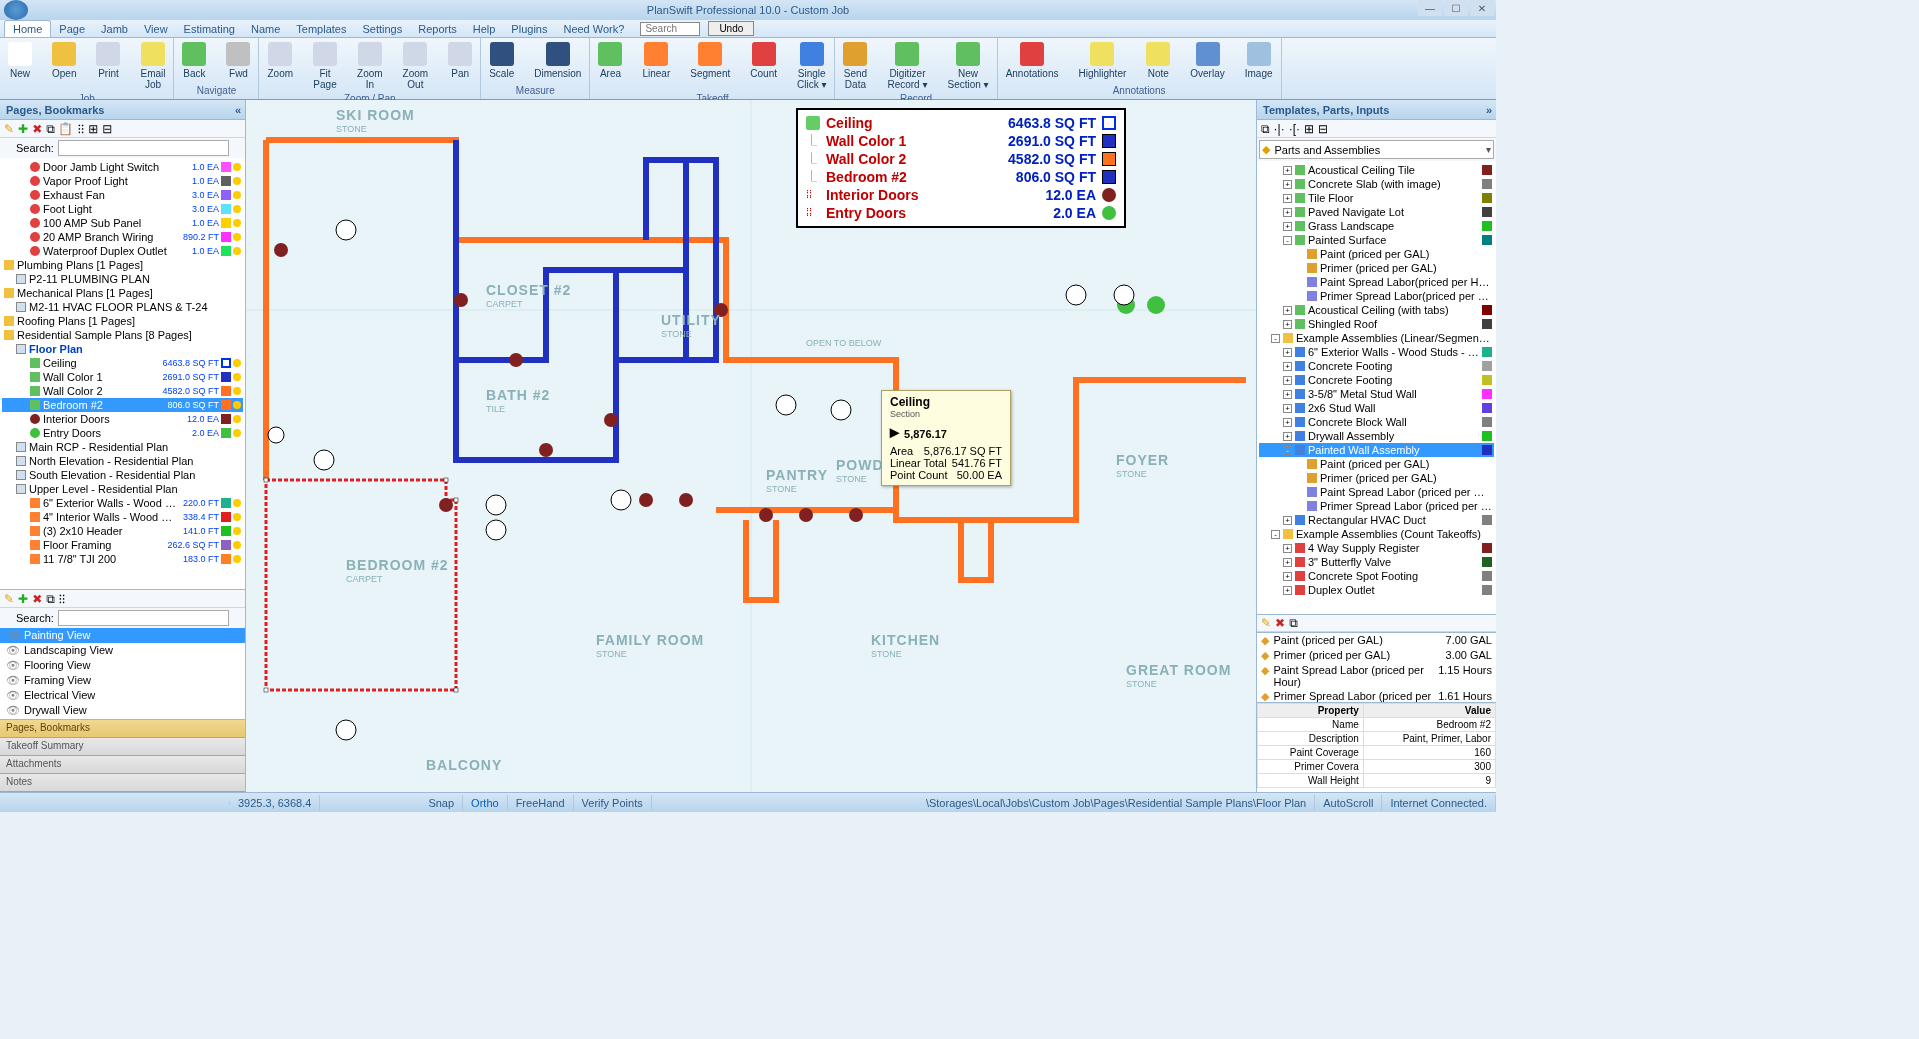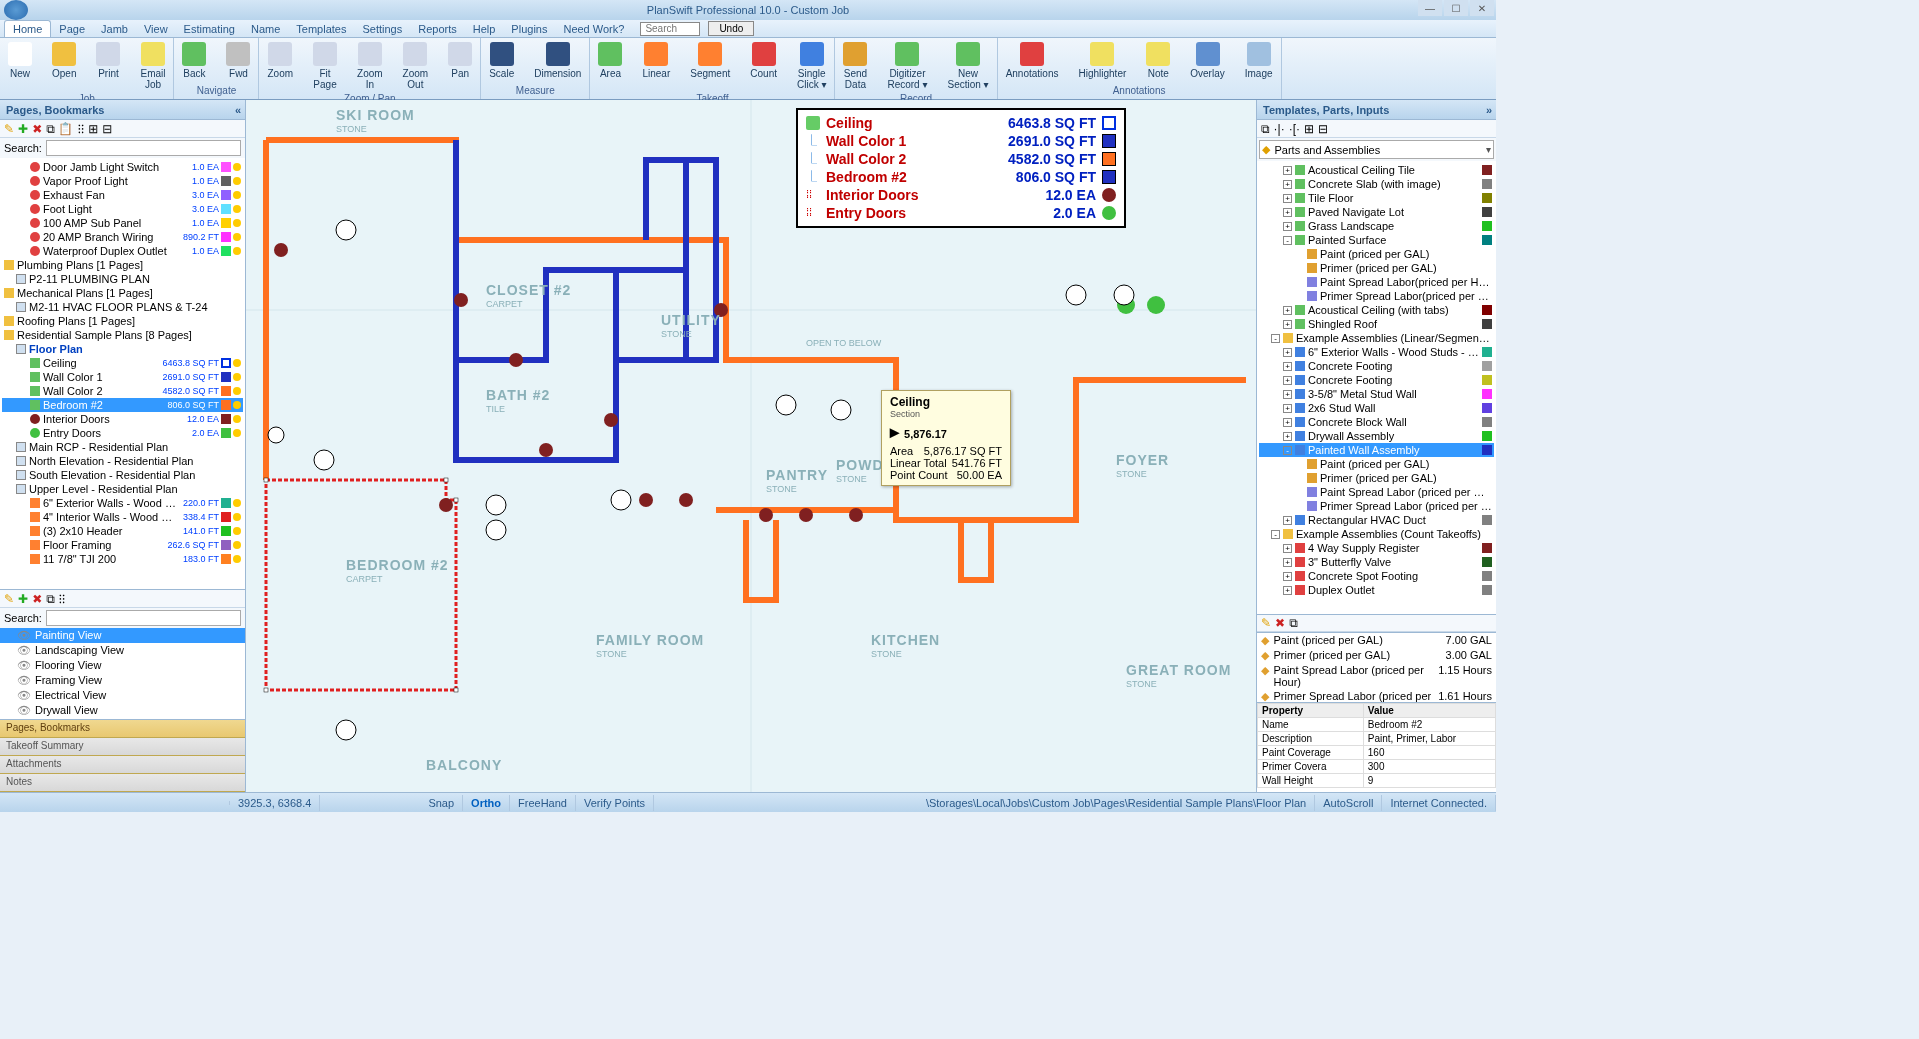--- a/index.html
+++ b/index.html
@@ -20,36 +20,36 @@
 .ribbon .group .label{text-align:center;font-size:10px;color:#406090;padding:1px 0}
 .ribbon .btn{display:flex;flex-direction:column;align-items:center;justify-content:flex-start;padding:2px 4px;cursor:pointer;min-width:30px}
 .ribbon .btn .icon{width:24px;height:24px;border-radius:3px;margin-bottom:2px}
 .ribbon .btn .lbl{font-size:10px;color:#204060;text-align:center;line-height:11px}
 .main{display:flex;height:692px}
 .left-panel{width:246px;background:#f4f8fc;border-right:1px solid #9cb8d4;display:flex;flex-direction:column}
 .panel-header{height:20px;background:linear-gradient(#d4e6f6,#b8d4ec);display:flex;align-items:center;padding:0 6px;font-weight:bold;color:#2b5a8a;border-bottom:1px solid #9cb8d4;position:relative}
 .panel-header .chev{position:absolute;right:4px}
 .panel-toolbar{height:18px;display:flex;align-items:center;padding:2px 4px;gap:4px;border-bottom:1px solid #c8d8e8}
 .panel-toolbar span{font-size:12px;cursor:pointer}
-.search-row{display:flex;align-items:center;padding:2px 4px;gap:4px}
+.search-row{display:flex;align-items:center;padding:2px 16px;gap:4px}
 .search-row input{flex:1;height:16px;border:1px solid #aaa;padding:0 4px;font-size:10px}
 .tree{flex:1;overflow:auto;background:#fff;font-size:10px;padding:2px}
 .tree .item{display:flex;align-items:center;padding:1px 2px;white-space:nowrap}
 .tree .item.indent1{padding-left:14px}
 .tree .item.indent2{padding-left:28px}
 .tree .item .icon{width:10px;height:10px;margin-right:3px;flex-shrink:0}
 .tree .item .txt{flex:1;color:#000;overflow:hidden;text-overflow:ellipsis}
 .tree .item .val{color:#0040ff;font-size:9px;margin-left:4px}
 .tree .item.selected{background:#3399ff;color:#fff}
 .tree .item.selected .txt,.tree .item.selected .val{color:#fff}
 .tree .item .swatch{width:10px;height:10px;margin-left:2px;flex-shrink:0}
 .tree .item .bulb{width:8px;height:8px;background:#ffcc00;border-radius:50%;margin-left:2px;flex-shrink:0}
 .views-panel{height:130px;border-top:1px solid #9cb8d4;display:flex;flex-direction:column}
 .views-list{flex:1;overflow:auto;background:#fff;font-size:10px}
-.views-list .vitem{padding:1px 17px;cursor:pointer}
+.views-list .vitem{padding:1px 6px;cursor:pointer}
 .views-list .vitem.selected{background:#3399ff;color:#fff}
 .accordion{border-top:1px solid #9cb8d4}
 .accordion .acc-item{height:18px;background:linear-gradient(#f0d890,#e8c870);border-bottom:1px solid #c0a850;padding:2px 6px;font-size:10px;color:#604010;cursor:pointer}
 .accordion .acc-item.gray{background:linear-gradient(#e8e8e8,#d8d8d8);color:#555}
 .canvas-area{flex:1;position:relative;background:#fff;overflow:hidden}
 .floorplan{position:absolute;inset:0;background:#e8f4f8}
 .floorplan svg{width:100%;height:100%}
 .legend-box{position:absolute;top:8px;right:130px;background:#fff;border:2px solid #000;padding:4px 8px;font-size:14px;min-width:330px}
 .legend-box .lrow{display:flex;align-items:center;gap:6px;padding:1px 0}
 .legend-box .licon{width:14px;height:14px}
@@ -73,25 +73,25 @@
 .right-tree .ritem .rswatch{width:10px;height:10px;margin-left:2px;flex-shrink:0}
 .right-tree .ritem.selected{background:#3399ff;color:#fff}
 .dropdown{margin:2px;padding:2px;border:1px solid #aaa;background:#fff;display:flex;align-items:center;font-size:10px}
 .dropdown::after{content:"▾";margin-left:auto;color:#555}
 .bottom-list{height:70px;border-top:1px solid #9cb8d4;background:#fff;font-size:10px;overflow:auto}
 .bottom-list .blrow{display:flex;padding:1px 4px}
 .bottom-list .blrow .bln{flex:1}
 .bottom-list .blrow .blv{text-align:right;min-width:60px}
 .prop-grid{height:90px;border-top:1px solid #9cb8d4;background:#fff;font-size:10px;overflow:auto}
 .prop-grid table{width:100%;border-collapse:collapse}
-.prop-grid th,.prop-grid td{border:1px solid #ddd;padding:1px 4px;text-align:left;font-size:10px}
+.prop-grid th,.prop-grid td{border:1px solid #ddd;padding:1px 4px;text-align:right;font-size:10px}
 .prop-grid th{background:#eee}
 .statusbar{height:20px;background:linear-gradient(#d4e6f6,#b8d4ec);display:flex;align-items:center;font-size:10px;color:#2b5a8a;border-top:1px solid #9cb8d4;position:absolute;bottom:0;left:0;right:0}
 .statusbar .seg{padding:2px 8px;border-right:1px solid #b0c8e0}
-.statusbar .seg.active{color:#0060c0;font-weight:bold}
+.statusbar .seg.active{color:#0060c0;font-weight:normal}
 .statusbar .spacer{flex:1}
 .fp-room-label{fill:#8ab0b8;font-size:14px;font-weight:bold;letter-spacing:1px}
 .fp-room-sub{fill:#8ab0b8;font-size:9px}
 .fp-wall-blue{stroke:#2030c0;stroke-width:6;fill:none}
 .fp-wall-orange{stroke:#ff7020;stroke-width:6;fill:none}
 .fp-wall-red{stroke:#e02020;stroke-width:3;fill:none;stroke-dasharray:4 2}
 .fp-dot{fill:#802020}
 .fp-dot-green{fill:#40c040}
 .fp-grid{stroke:#c0d8e0;stroke-width:0.5}
 </style>

